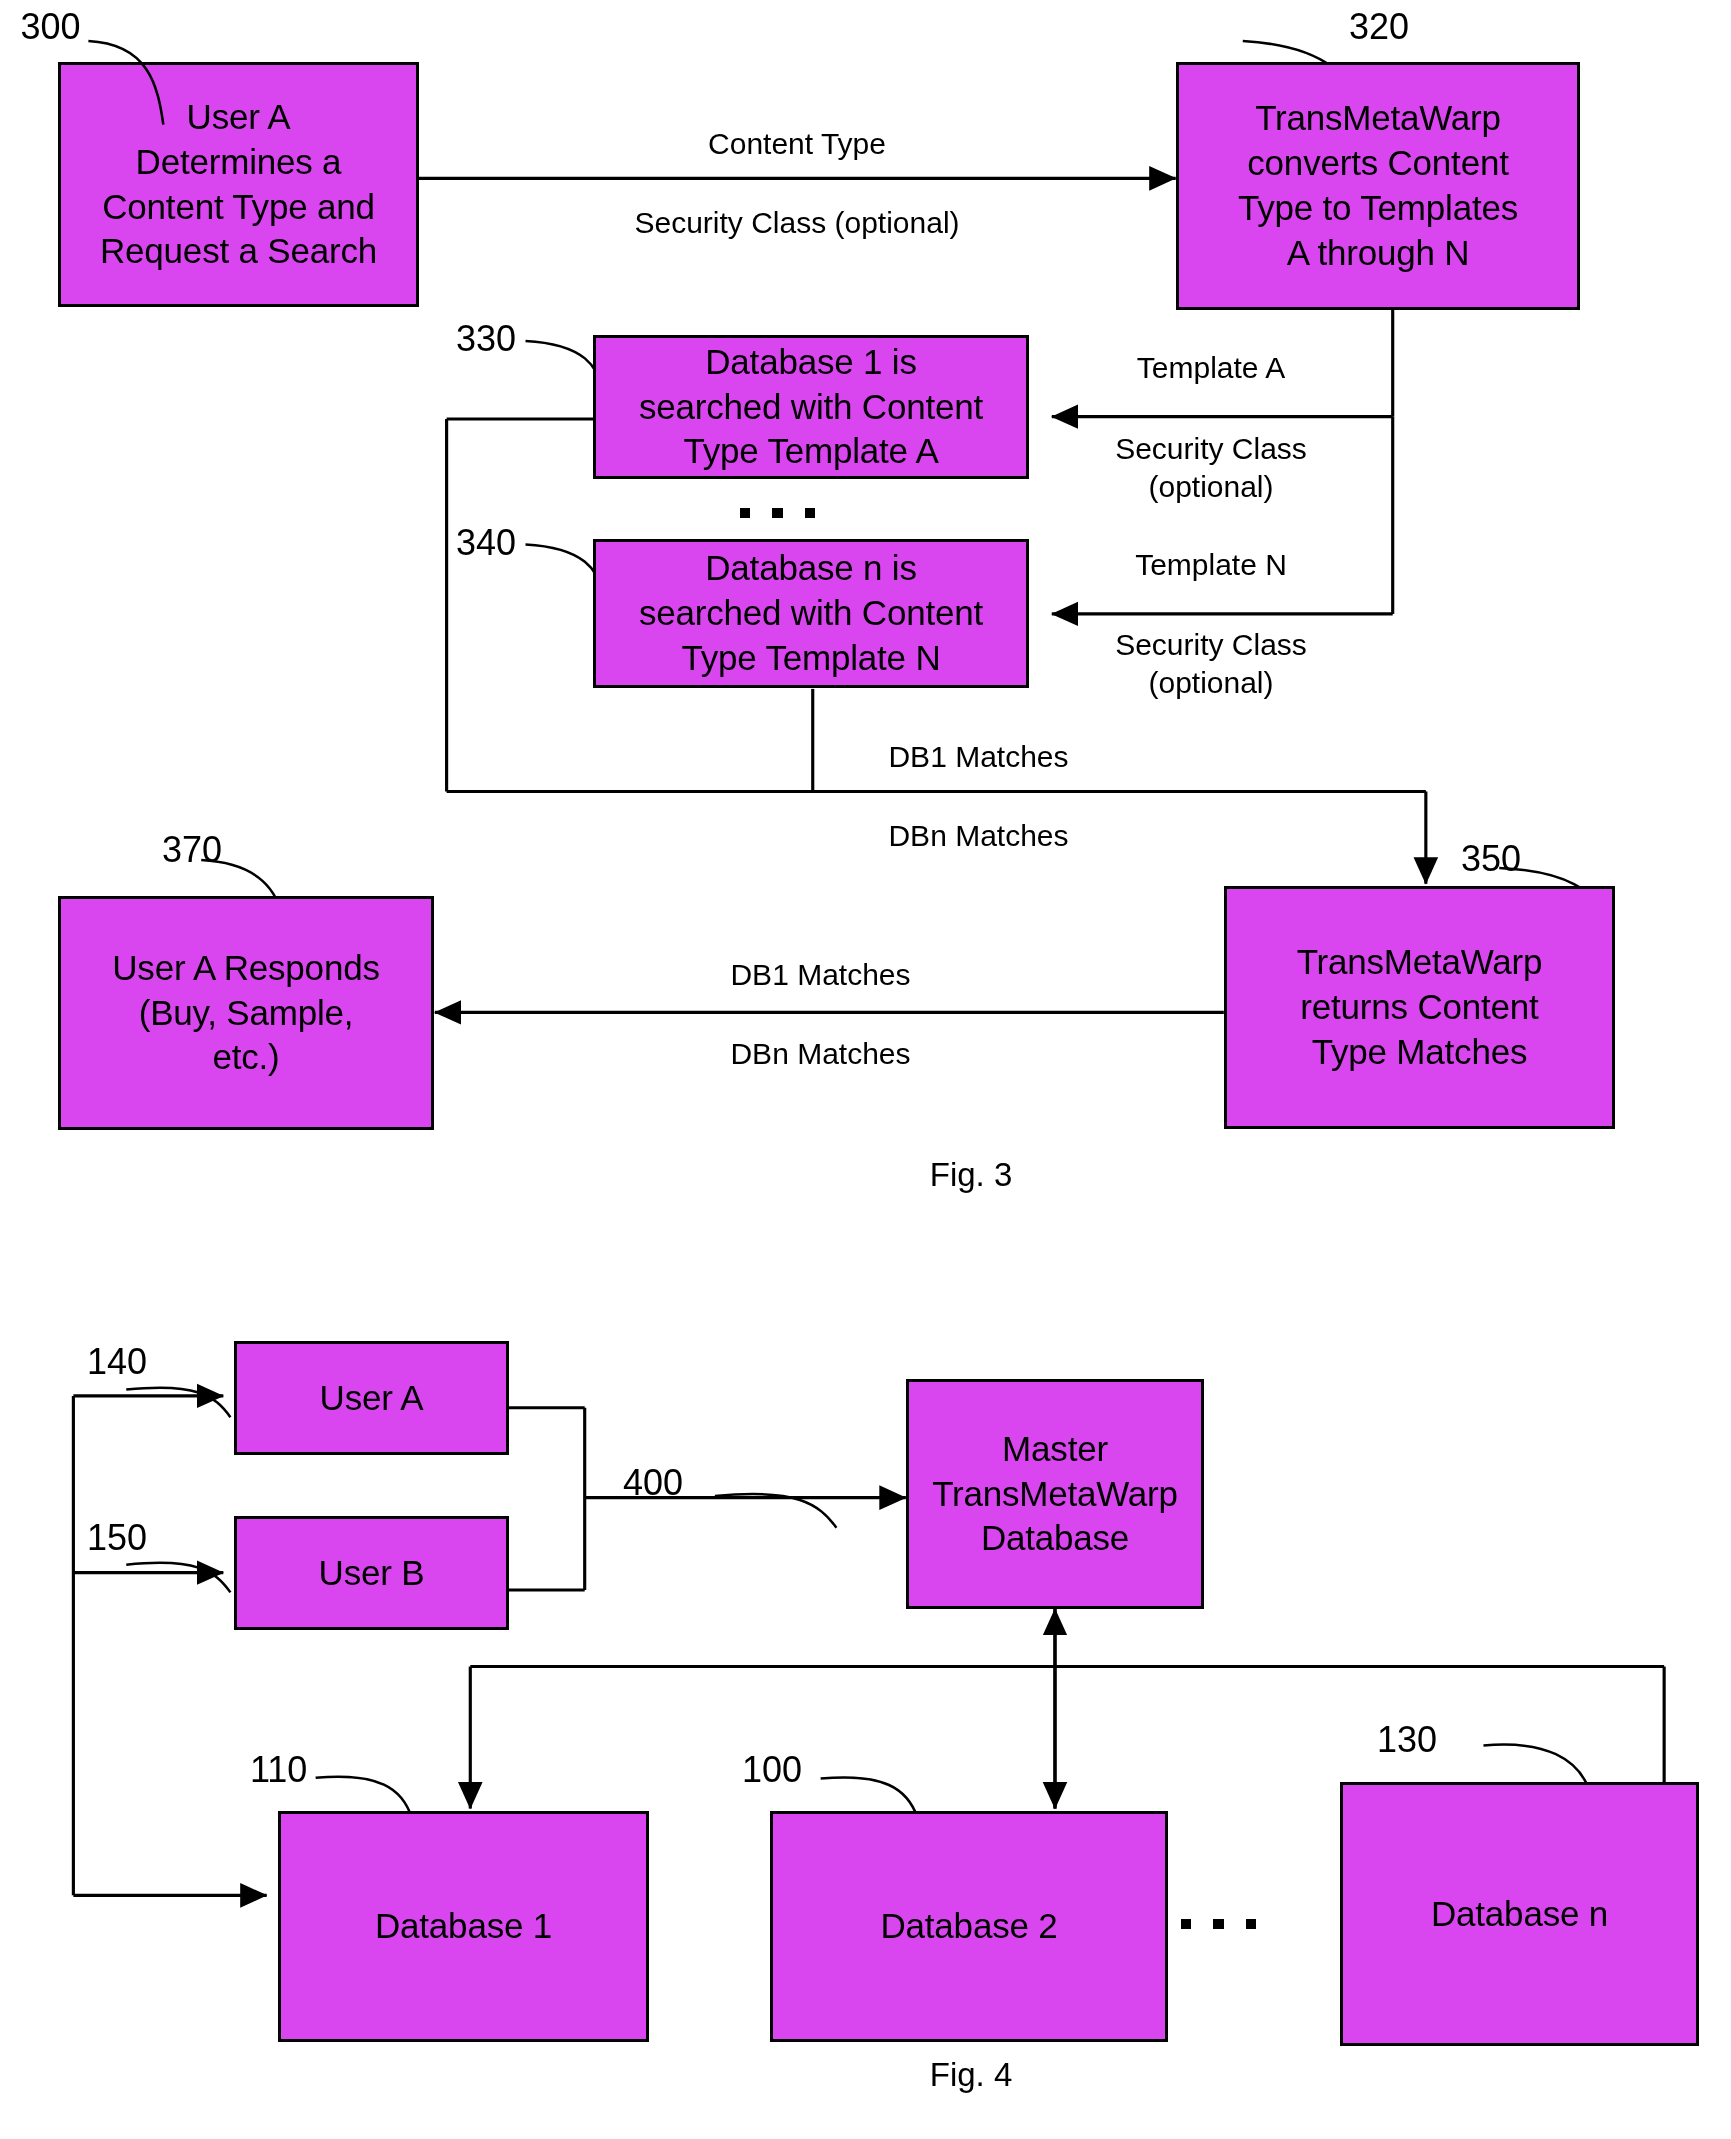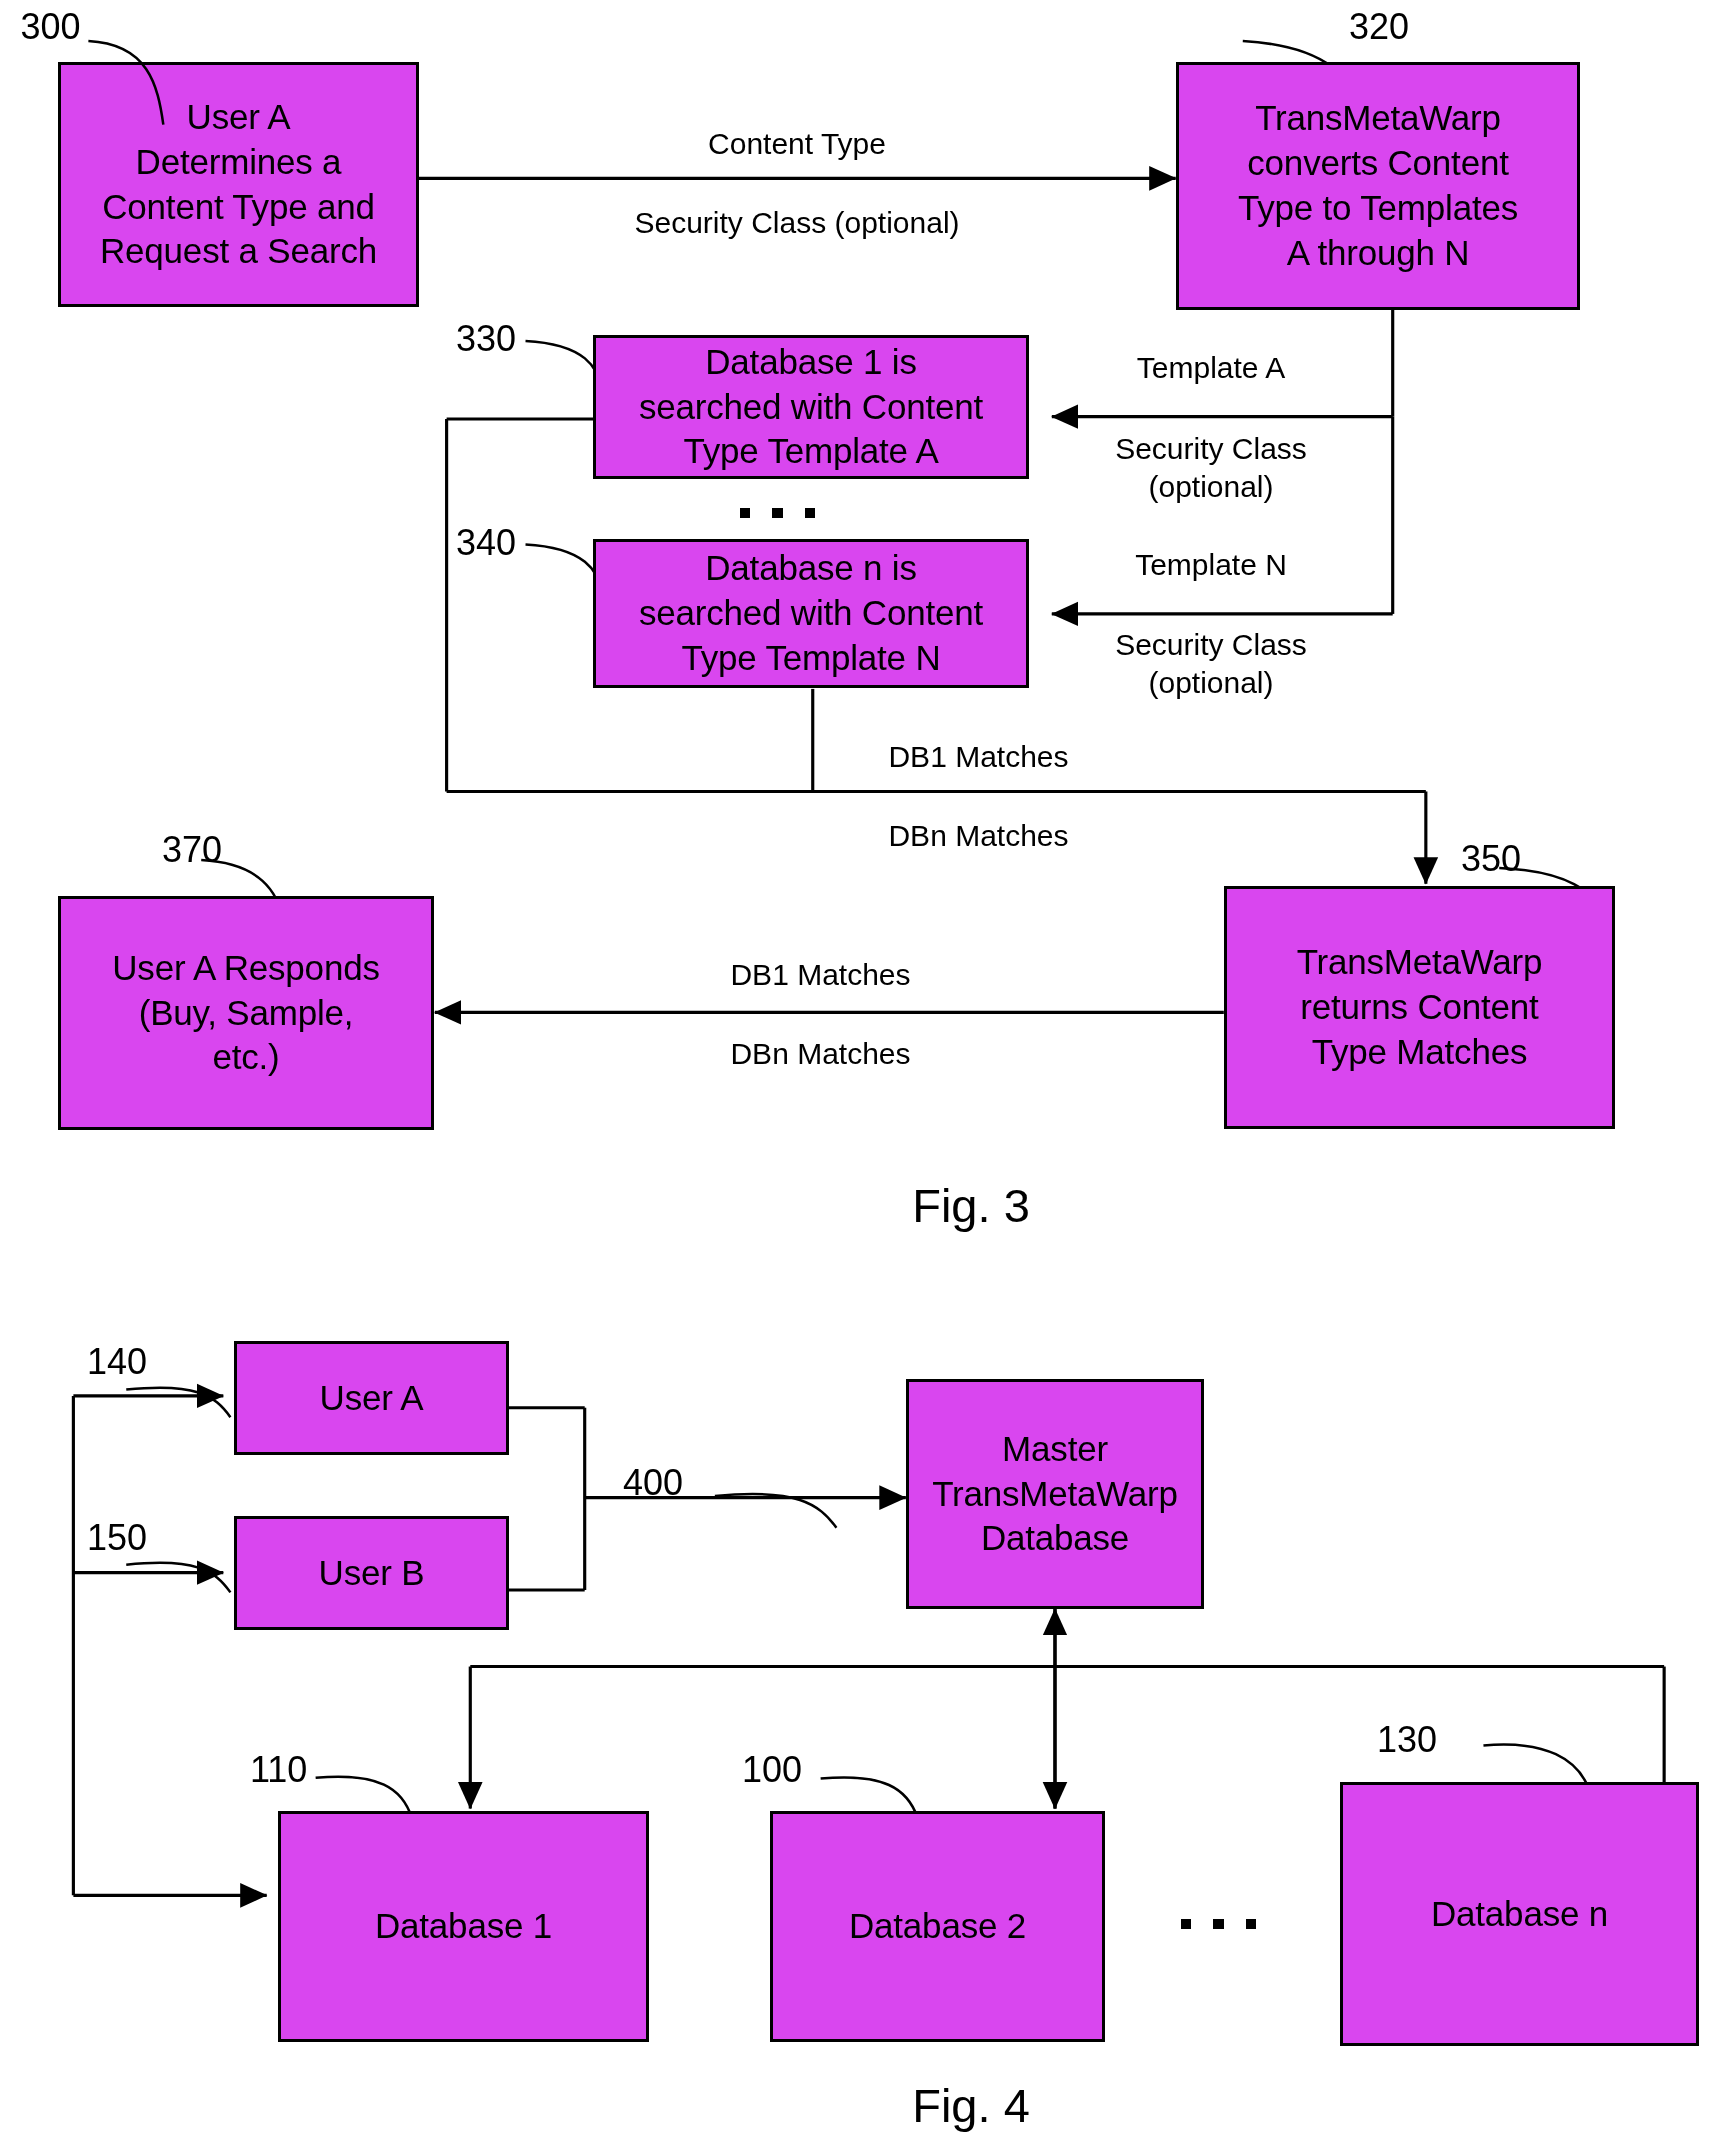--- a/index.html
+++ b/index.html
@@ -50,23 +50,22 @@
   }
   .edge-label {
     position: absolute;
     font-size: 30px;
     line-height: 1.25;
     text-align: center;
     white-space: pre-line;
   }
   .fig-caption {
     position: absolute;
-    font-size: 47px;
+    font-size: 33px;
     text-align: center;
-    margin-top: 22px;
   }
   .dots {
     position: absolute;
     display: flex;
     gap: 22px;
     align-items: center;
   }
   .dots i {
     display: block;
     width: 10.3px;
@@ -232,21 +231,21 @@
 TransMetaWarp
 Database</span>
   </div>
   <div class="ref" style="left:623px; top:1462px;">400</div>
 
   <div class="box" style="left:278px; top:1811px; width:371px; height:231px;">
     <span class="txt">Database 1</span>
   </div>
   <div class="ref" style="left:250px; top:1749px;">110</div>
 
-  <div class="box" style="left:770px; top:1811px; width:335px; height:231px;">
+  <div class="box" style="left:770px; top:1811px; width:398px; height:231px;">
     <span class="txt">Database 2</span>
   </div>
   <div class="ref" style="left:742px; top:1749px;">100</div>
 
   <div class="dots" style="left:1181px; top:1919px;">
     <i></i>
     <i></i>
     <i></i>
   </div>
 

